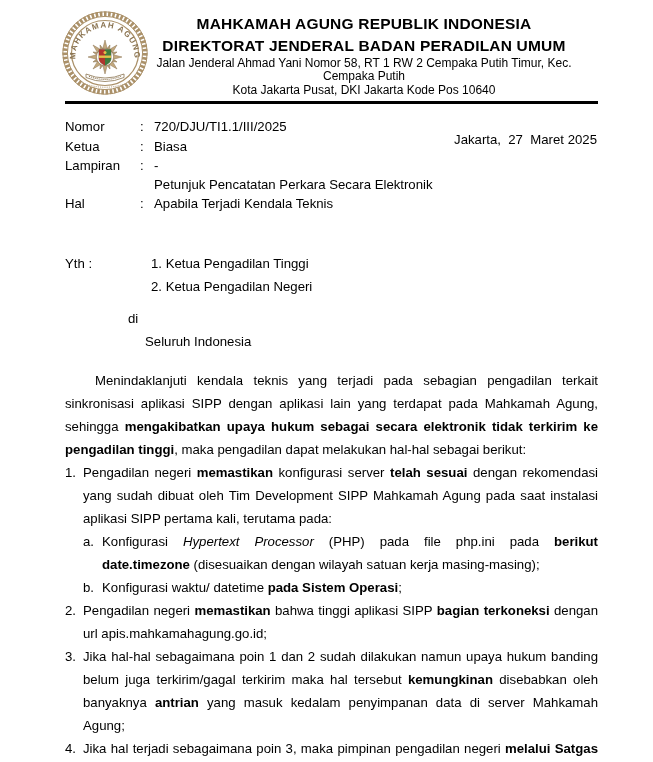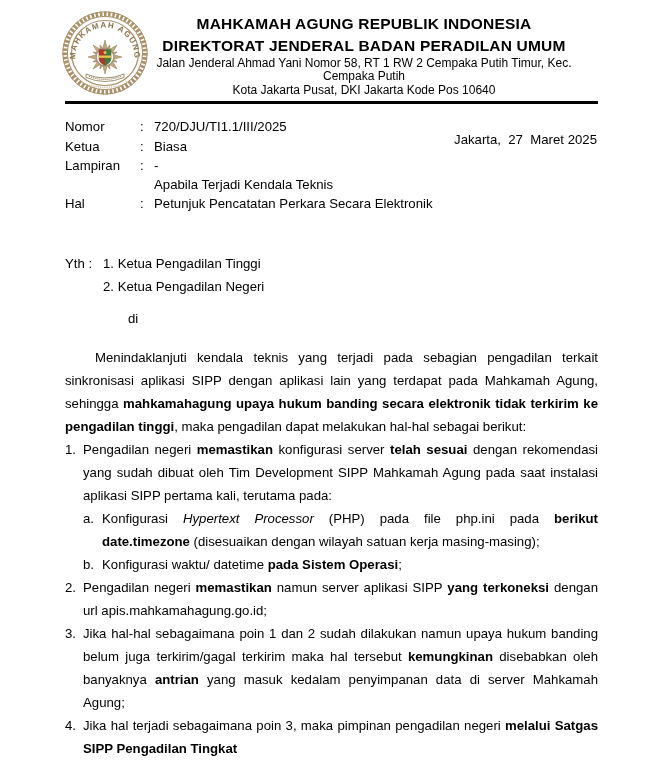--- a/index.html
+++ b/index.html
@@ -21,21 +21,21 @@
   .rule { margin:4px 55px 0 65px; border-top:3.2px solid #000; height:0; }
   
   .meta { position:relative; margin:13px 55px 0 65px; font-size:13.2px; }
   .meta-row { display:flex; line-height:19.3px;align-items:flex-end; }
   .meta-label { width:75px; flex:0 0 auto; }
   .meta-sep { width:14px; flex:0 0 auto; }
   .meta-value { flex:1; }
   .meta-date { position:absolute; top:13px; right:1px; line-height:19.3px; white-space:nowrap; }
   
   .recipient { margin:38px 55px 0 65px; font-size:13.2px; line-height:23px; }
-  .yth-row { display:flex; }
+  .yth-row { display:flex;gap:48px; }
   .yth-label { width:38px; flex:0 0 auto; }
   .di-line { margin-left:63px; margin-top:9px; }
   .place-line { margin-left:80px; }
   
   .body-block { margin:16px 55px 0 65px; font-size:13.2px; line-height:23px; }
   .opening { text-align:justify; text-indent:30px; }
   .item { display:flex; }
   .item-num { width:18px; flex:0 0 auto; }
   .item-body { flex:1; text-align:justify; }
   .sub { display:flex; }
@@ -101,58 +101,59 @@
     </div>
     <div class="meta-row">
       <span class="meta-label">Lampiran</span>
       <span class="meta-sep">:</span>
       <span class="meta-value">-</span>
     </div>
     <div class="meta-row">
       <span class="meta-label">Hal</span>
       <span class="meta-sep">:</span>
       <span class="meta-value">
+        <span style="display:block">Petunjuk Pencatatan Perkara Secara Elektronik</span>
         <span style="display:block">Apabila Terjadi Kendala Teknis</span>
-        <span style="display:block">Petunjuk Pencatatan Perkara Secara Elektronik</span>
       </span>
     </div>
   </div>
 
   <div class="recipient">
     <div class="yth-row">
       <span class="yth-label">Yth :</span>
       <span>
         <span style="display:block">1. Ketua Pengadilan Tinggi</span>
         <span style="display:block">2. Ketua Pengadilan Negeri</span>
       </span>
     </div>
     <div class="di-line">di</div>
+    <div class="place-line">Seluruh Indonesia</div>
   </div>
 
   <div class="body-block">
-    <div class="opening"><span>Menindaklanjuti kendala teknis yang terjadi pada sebagian pengadilan terkait sinkronisasi aplikasi SIPP dengan aplikasi lain yang terdapat pada Mahkamah Agung, sehingga </span><span class="b">mahkamahagung upaya hukum banding secara elektronik tidak terkirim ke pengadilan tinggi</span><span>, maka pengadilan dapat melakukan hal-hal sebagai berikut:</span></div>
+    <div class="opening"><span>Menindaklanjuti kendala teknis yang terjadi pada sebagian pengadilan terkait sinkronisasi aplikasi SIPP dengan aplikasi lain yang terdapat pada Mahkamah Agung, sehingga </span><span class="b">mengakibatkan upaya hukum sebagai secara elektronik tidak terkirim ke pengadilan tinggi</span><span>, maka pengadilan dapat melakukan hal-hal sebagai berikut:</span></div>
 
     <div class="item">
       <span class="item-num">1.</span>
       <span class="item-body">
         <span><span>Pengadilan negeri </span><span class="b">memastikan</span><span> konfigurasi server </span><span class="b">telah sesuai</span><span> dengan rekomendasi yang sudah dibuat oleh Tim Development SIPP Mahkamah Agung pada saat instalasi aplikasi SIPP pertama kali, terutama pada:</span></span>
         <span class="sub">
           <span class="sub-letter">a.</span>
           <span class="sub-body"><span>Konfigurasi </span><span class="i">Hypertext Processor</span><span> (PHP) pada file php.ini pada </span><span class="b">berikut date.timezone</span><span> (disesuaikan dengan wilayah satuan kerja masing-masing);</span></span>
         </span>
         <span class="sub">
           <span class="sub-letter">b.</span>
           <span class="sub-body"><span>Konfigurasi waktu/ datetime </span><span class="b">pada Sistem Operasi</span><span>;</span></span>
         </span>
       </span>
     </div>
 
     <div class="item">
       <span class="item-num">2.</span>
-      <span class="item-body"><span>Pengadilan negeri </span><span class="b">memastikan</span><span> namun server aplikasi SIPP </span><span class="b">yang terkoneksi</span><span> dengan url apis.mahkamahagung.go.id;</span></span>
+      <span class="item-body"><span>Pengadilan negeri </span><span class="b">memastikan</span><span> bahwa tinggi aplikasi SIPP </span><span class="b">bagian terkoneksi</span><span> dengan url apis.mahkamahagung.go.id;</span></span>
     </div>
 
     <div class="item">
       <span class="item-num">3.</span>
       <span class="item-body"><span>Jika hal-hal sebagaimana poin 1 dan 2 sudah dilakukan namun upaya hukum banding belum juga terkirim/gagal terkirim maka hal tersebut </span><span class="b">kemungkinan</span><span> disebabkan oleh banyaknya </span><span class="b">antrian</span><span> yang masuk kedalam penyimpanan data di server Mahkamah Agung;</span></span>
     </div>
 
     <div class="item">
       <span class="item-num">4.</span>
       <span class="item-body"><span>Jika hal terjadi sebagaimana poin 3, maka pimpinan pengadilan negeri </span><span class="b">melalui Satgas SIPP Pengadilan Tingkat</span></span>

